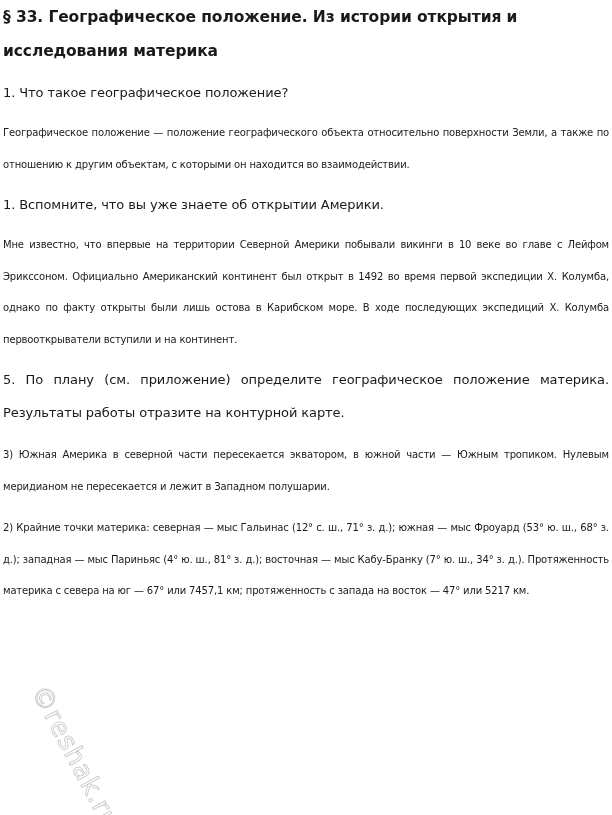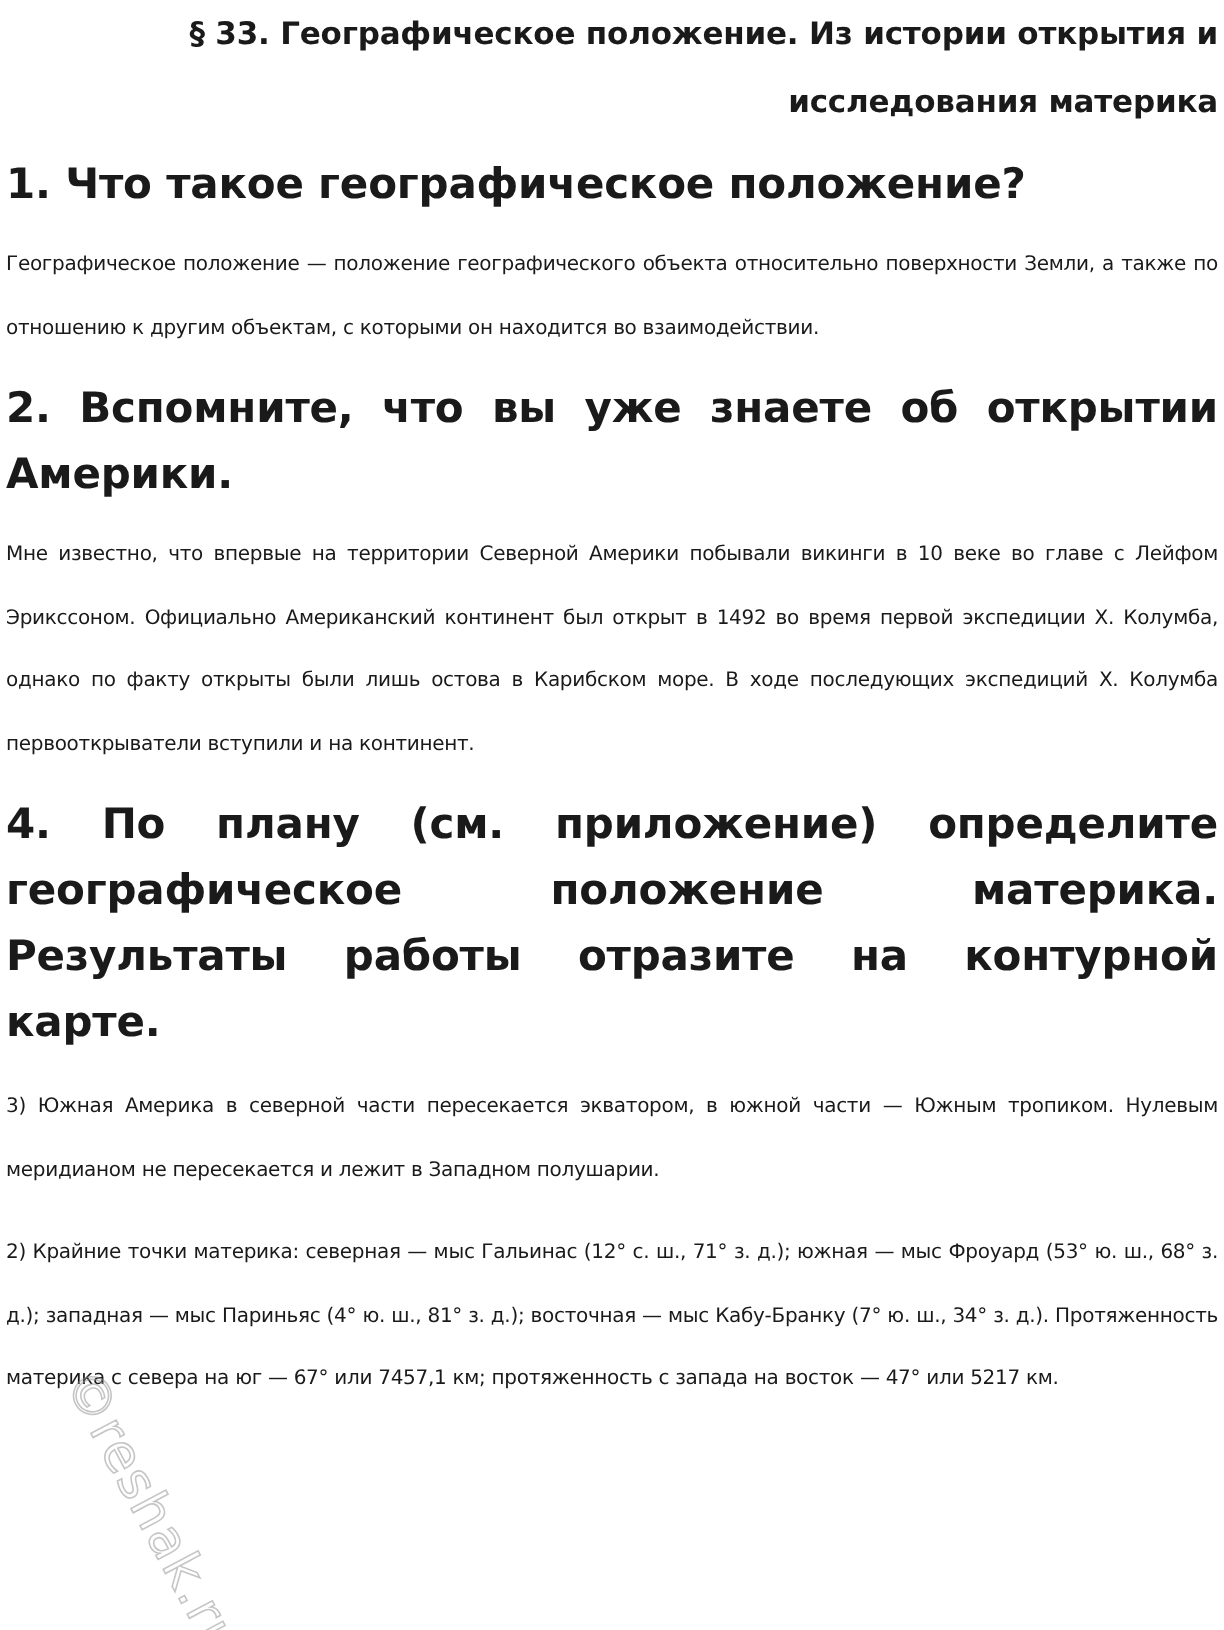--- a/index.html
+++ b/index.html
@@ -17,28 +17,28 @@
     }
     .page {
       position: relative;
       padding: 0 0 0 3px;
       width: 606px;
     }
     .title {
       font-weight: bold;
       font-size: 15.5px;
       line-height: 34px;
-      text-align: right;
+      text-align: left;
       margin: 0;
       padding-top: 0px;
       letter-spacing: -0.1px;
     }
     .q {
-      font-weight: bold;
-      font-size: 21px;
+      font-weight: normal;
+      font-size: 13px;
       line-height: 33px;
       margin: 0;
       text-align: justify;
       letter-spacing: -0.1px;
     }
     .a {
       font-size: 10px;
       line-height: 31.5px;
       margin: 0;
       text-align: justify;
@@ -67,25 +67,25 @@
 
 <div class="page">
   <h1 class="title">§ 33. Географическое положение. Из истории открытия и исследования материка</h1>
   <div class="gap-s"></div>
 
   <p class="q">1. Что такое географическое положение?</p>
   <div class="gap-s"></div>
   <p class="a">Географическое положение — положение географического объекта относительно поверхности Земли, а также по отношению к другим объектам, с которыми он находится во взаимодействии.</p>
   <div class="gap-s"></div>
 
-  <p class="q">2. Вспомните, что вы уже знаете об открытии Америки.</p>
+  <p class="q">1. Вспомните, что вы уже знаете об открытии Америки.</p>
   <div class="gap-s"></div>
   <p class="a">Мне известно, что впервые на территории Северной Америки побывали викинги в 10 веке во главе с Лейфом Эрикссоном. Официально Американский континент был открыт в 1492 во время первой экспедиции Х. Колумба, однако по факту открыты были лишь остова в Карибском море. В ходе последующих экспедиций Х. Колумба первооткрыватели вступили и на континент.</p>
   <div class="gap-s"></div>
 
-  <p class="q">4. По плану (см. приложение) определите географическое положение материка. Результаты работы отразите на контурной карте.</p>
+  <p class="q">5. По плану (см. приложение) определите географическое положение материка. Результаты работы отразите на контурной карте.</p>
   <div class="gap-m"></div>
   <p class="a">3) Южная Америка в северной части пересекается экватором, в южной части — Южным тропиком. Нулевым меридианом не пересекается и лежит в Западном полушарии.</p>
   <div class="gap-m"></div>
   <p class="a">2) Крайние точки материка: северная — мыс Гальинас (12° с. ш., 71° з. д.); южная — мыс Фроуард (53° ю. ш., 68° з. д.); западная — мыс Париньяс (4° ю. ш., 81° з. д.); восточная — мыс Кабу-Бранку (7° ю. ш., 34° з. д.). Протяженность материка с севера на юг — 67° или 7457,1 км; протяженность с запада на восток — 47° или 5217 км.</p>
 </div>
 
 <div class="watermark">©reshak.ru</div>
 
 </body></html>

